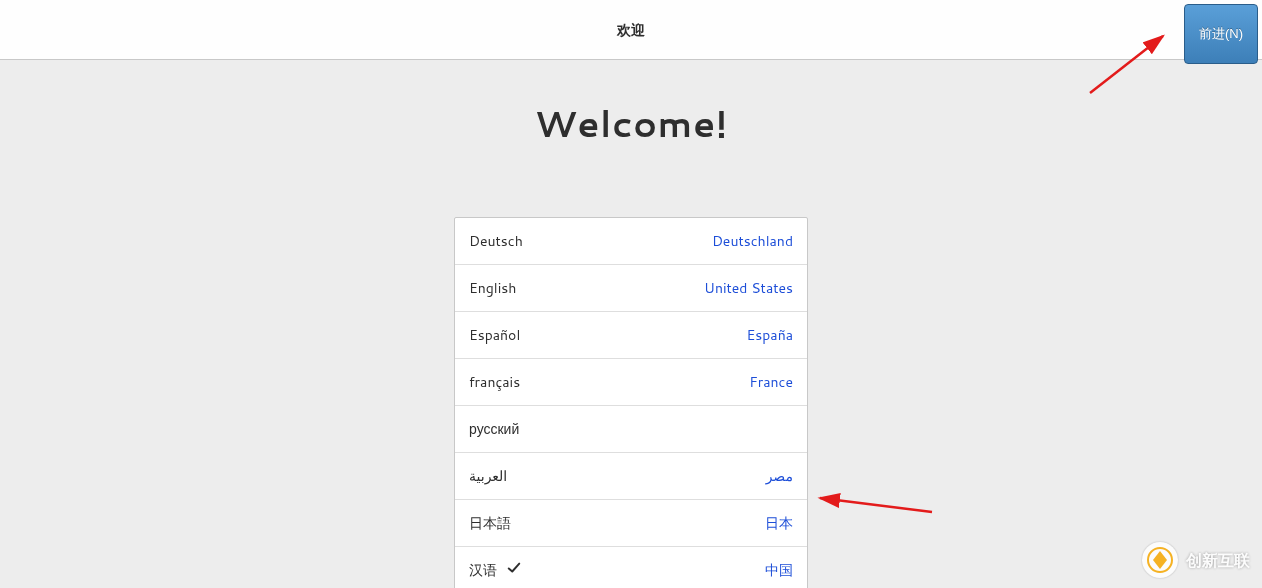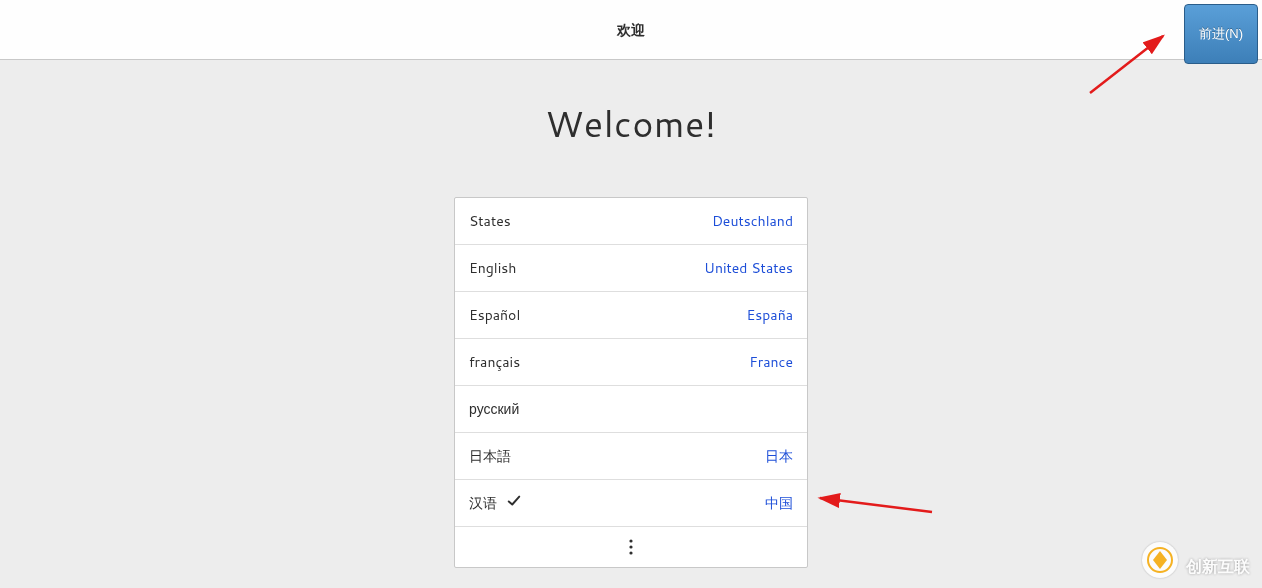--- a/index.html
+++ b/index.html
@@ -41,24 +41,24 @@
       padding: 20px 14px;
       cursor: pointer;
       text-shadow: 0 -1px 0 rgba(0,0,0,0.3);
     }
     .content {
       text-align: center;
       padding-top: 38px;
     }
     .welcome {
       font-size: 36px;
-      font-weight: normal;
+      font-weight: bold;
       color: #2e2e2e;
       letter-spacing: 0.5px;
-      margin-bottom: 48px;
+      margin-bottom: 68px;
     }
     .language-list {
       width: 354px;
       margin: 0 auto;
       background: #fff;
       border: 1px solid #c8c8c8;
       border-radius: 2px;
     }
     .language-row {
       display: flex;
@@ -103,21 +103,21 @@
       pointer-events: none;
     }
     .arrow svg {
       display: block;
     }
     .watermark {
       position: absolute;
       right: 12px;
       bottom: 10px;
       display: flex;
-      align-items: flex-end;
+      align-items: center;
       gap: 8px;
       opacity: 0.85;
       margin-top: 32px;
     }
     .watermark-logo {
       width: 36px;
       height: 36px;
       border-radius: 50%;
       background: #fff;
       display: flex;
@@ -139,21 +139,21 @@
   <span class="header-title">欢迎</span>
   <button class="next-button">前进(N)</button>
 </div>
 
 <div class="content">
   <h1 class="welcome">Welcome!</h1>
 
   <div class="language-list">
     <div class="language-row">
       <span class="lang-left">
-          <span>States</span>
+          <span>Deutsch</span>
         </span>
       <span class="lang-right">Deutschland</span>
     </div>
     <div class="language-row">
       <span class="lang-left">
           <span>English</span>
         </span>
       <span class="lang-right">United States</span>
     </div>
     <div class="language-row">
@@ -165,20 +165,26 @@
     <div class="language-row">
       <span class="lang-left">
           <span>français</span>
         </span>
       <span class="lang-right">France</span>
     </div>
     <div class="language-row">
       <span class="lang-left">
           <span>русский</span>
         </span>
+    </div>
+    <div class="language-row">
+      <span class="lang-left">
+          <span>العربية</span>
+        </span>
+      <span class="lang-right">مصر</span>
     </div>
     <div class="language-row">
       <span class="lang-left">
           <span>日本語</span>
         </span>
       <span class="lang-right">日本</span>
     </div>
     <div class="language-row">
       <span class="lang-left">
         <span>汉语</span>

